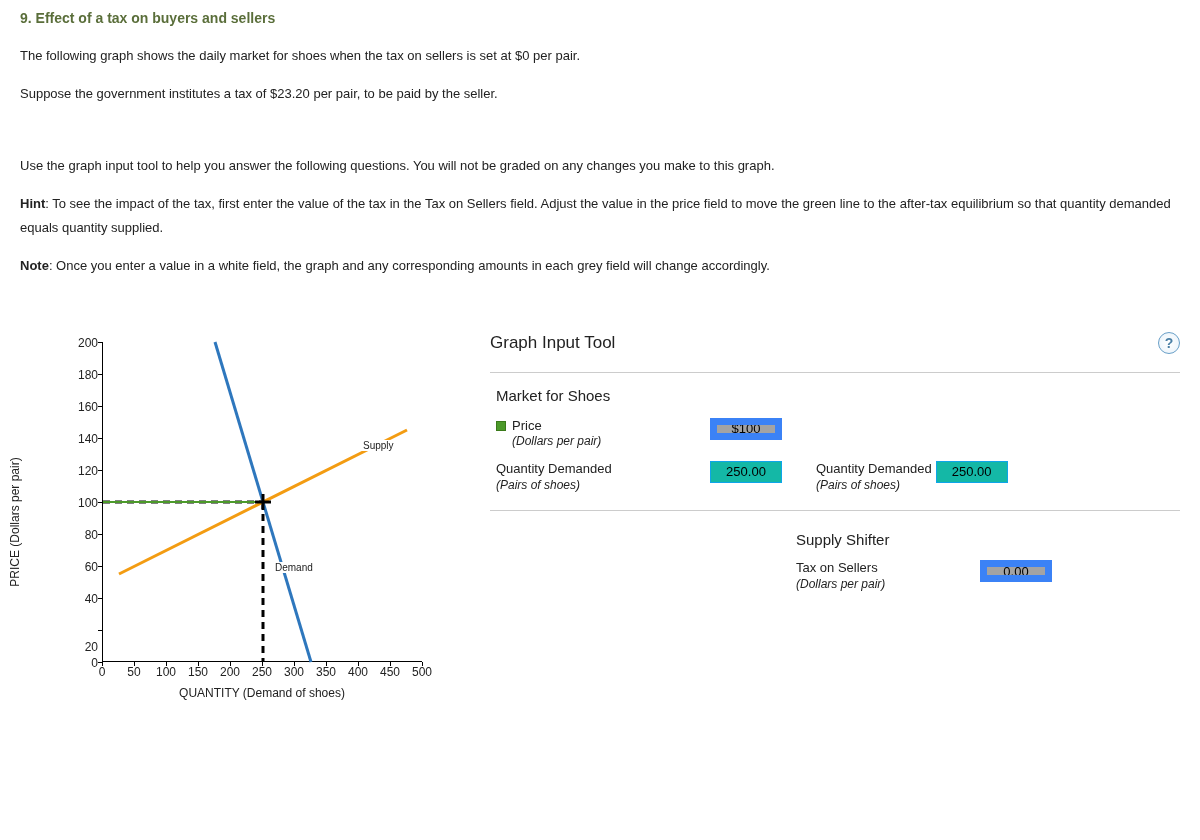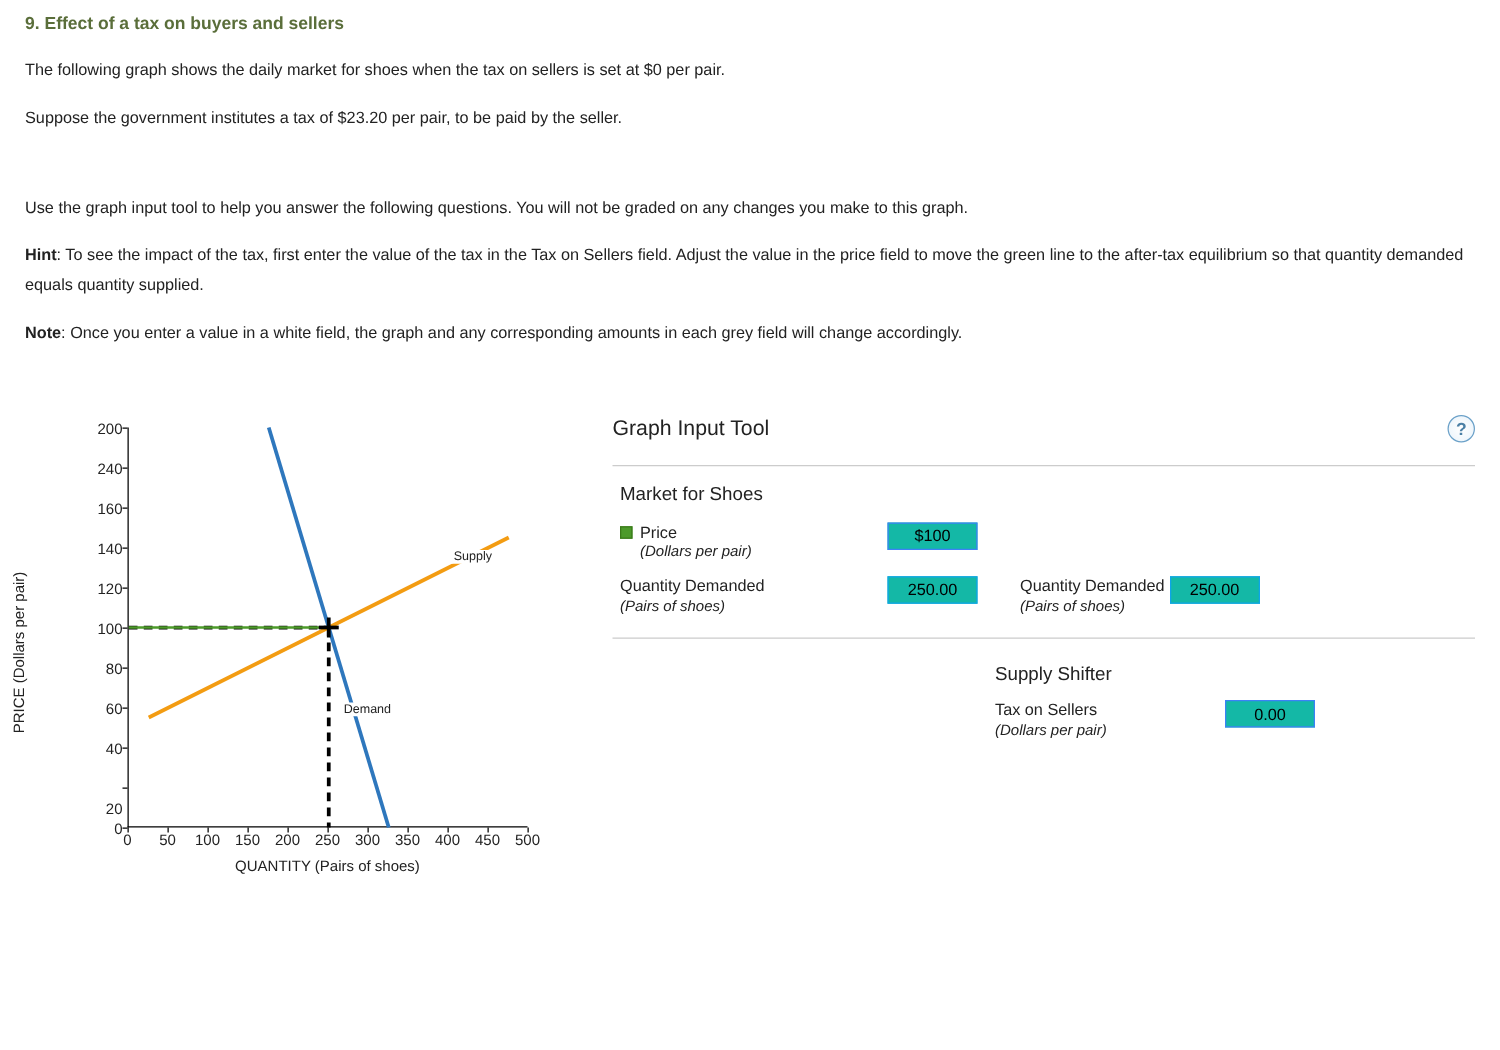--- a/index.html
+++ b/index.html
@@ -74,22 +74,22 @@
     background: radial-gradient(#fff,#e8f2fa);
     cursor: pointer;
   }
   .subhead { font-size: 15px; margin-bottom: 14px; padding-left:6px; }
   .field-row { display: flex; align-items: flex-start; gap: 4px; margin-bottom: 12px; padding-left:6px;}
   .field-block { display:flex; align-items:flex-start; gap:12px; }
   .field-label { font-size: 13px; line-height:1.2; }
   .field-label .sub { font-style: italic; font-size:12px; }
   .field-input {
     width: 72px; height: 22px;
-    border: 1px solid #3b82f6; text-align: center;
-    font-size: 13px; background:#14b8a6;
+    border: 7px solid #3b82f6; text-align: center;
+    font-size: 13px; background:#a3a3a3;
   }
   .field-input.readonly { background: #14b8a6; border:1px solid #0ea5e9; }
   .price-swatch {
     width:10px; height:10px; background:#4c9a2a; display:inline-block;
     margin-right:6px; vertical-align:middle; border:1px solid #3a7a1a;
   }
   .supply-shifter-title { font-size:15px; margin: 20px 0 12px 0; padding-left:6px;}
   .line-label {
     position:absolute; font-size:10px; background:#fff; padding:0 2px;
   }
@@ -143,21 +143,21 @@
 
     <div class="ytick" style="top:324px">0</div>
     <div class="ytick" style="top:308px">20</div>
     <div class="ytick" style="top:260px">40</div>
     <div class="ytick" style="top:228px">60</div>
     <div class="ytick" style="top:196px">80</div>
     <div class="ytick" style="top:164px">100</div>
     <div class="ytick" style="top:132px">120</div>
     <div class="ytick" style="top:100px">140</div>
     <div class="ytick" style="top:68px">160</div>
-    <div class="ytick" style="top:36px">240</div>
+    <div class="ytick" style="top:36px">180</div>
     <div class="ytick" style="top:4px">200</div>
 
     <div class="tickmark-y" style="top:330px"></div>
       <div class="tickmark-y" style="top:298px"></div>
       <div class="tickmark-y" style="top:266px"></div>
       <div class="tickmark-y" style="top:234px"></div>
       <div class="tickmark-y" style="top:202px"></div>
       <div class="tickmark-y" style="top:170px"></div>
       <div class="tickmark-y" style="top:138px"></div>
       <div class="tickmark-y" style="top:106px"></div>
@@ -181,21 +181,21 @@
       <div class="tickmark-x" style="left:114px"></div>
       <div class="tickmark-x" style="left:146px"></div>
       <div class="tickmark-x" style="left:178px"></div>
       <div class="tickmark-x" style="left:210px"></div>
       <div class="tickmark-x" style="left:242px"></div>
       <div class="tickmark-x" style="left:274px"></div>
       <div class="tickmark-x" style="left:306px"></div>
       <div class="tickmark-x" style="left:338px"></div>
       <div class="tickmark-x" style="left:370px"></div>
       <div class="tickmark-x" style="left:402px"></div>
-    <div class="xlabel" style="position:absolute;top:350px;left:82px;width:320px;">QUANTITY (Pairs of shoes)</div>
+    <div class="xlabel" style="position:absolute;top:350px;left:82px;width:320px;">QUANTITY (Demand of shoes)</div>
   </div>
 
   <div class="panel">
     <div class="panel-title">
       <span>Graph Input Tool</span>
       <span class="help-icon">?</span>
     </div>
     <hr style="border:none;border-top:1px solid #ccc;margin-bottom:14px">
     <div class="subhead">Market for Shoes</div>
 

